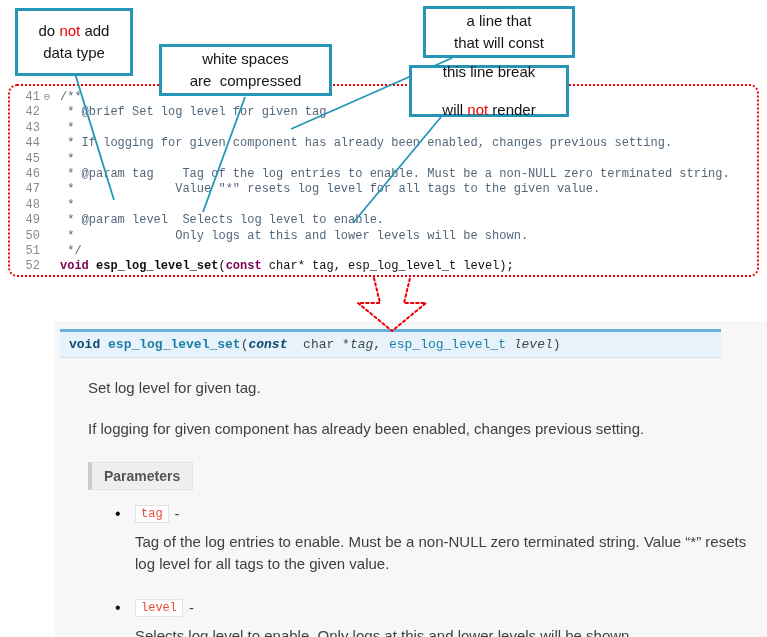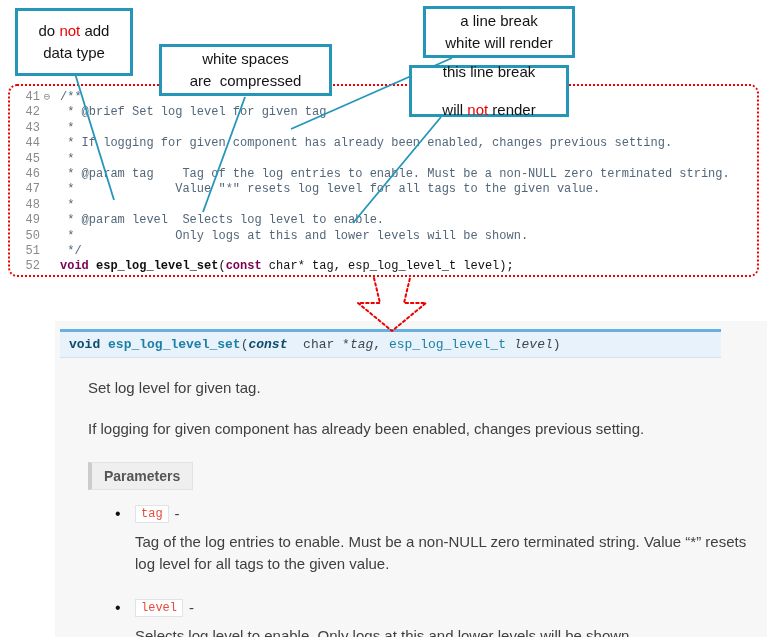--- a/index.html
+++ b/index.html
@@ -71,22 +71,22 @@
   <div class="cl-line"><span>do </span><span class="red">not</span><span> add</span></div>
   <div class="cl-line">data type</div>
 </div>
 
 <div class="callout" style="left:159px; top:44px; width:173px; height:52px;text-align:center;">
   <div class="cl-line">white spaces</div>
   <div class="cl-line">are  compressed</div>
 </div>
 
 <div class="callout" style="left:423px; top:6px; width:152px; height:52px;">
-  <div class="cl-line">a line break</div>
-  <div class="cl-line">white will render</div>
+  <div class="cl-line">a line that</div>
+  <div class="cl-line">that will const</div>
 </div>
 
 <div class="callout" style="left:409px; top:65px; width:160px; height:52px;gap:16px;">
   <div class="cl-line">this line break</div>
   <div class="cl-line"><span>will </span><span class="red">not</span><span> render</span></div>
 </div>
 
 <div class="code-block">
   <div>
       <div class="code-row">

